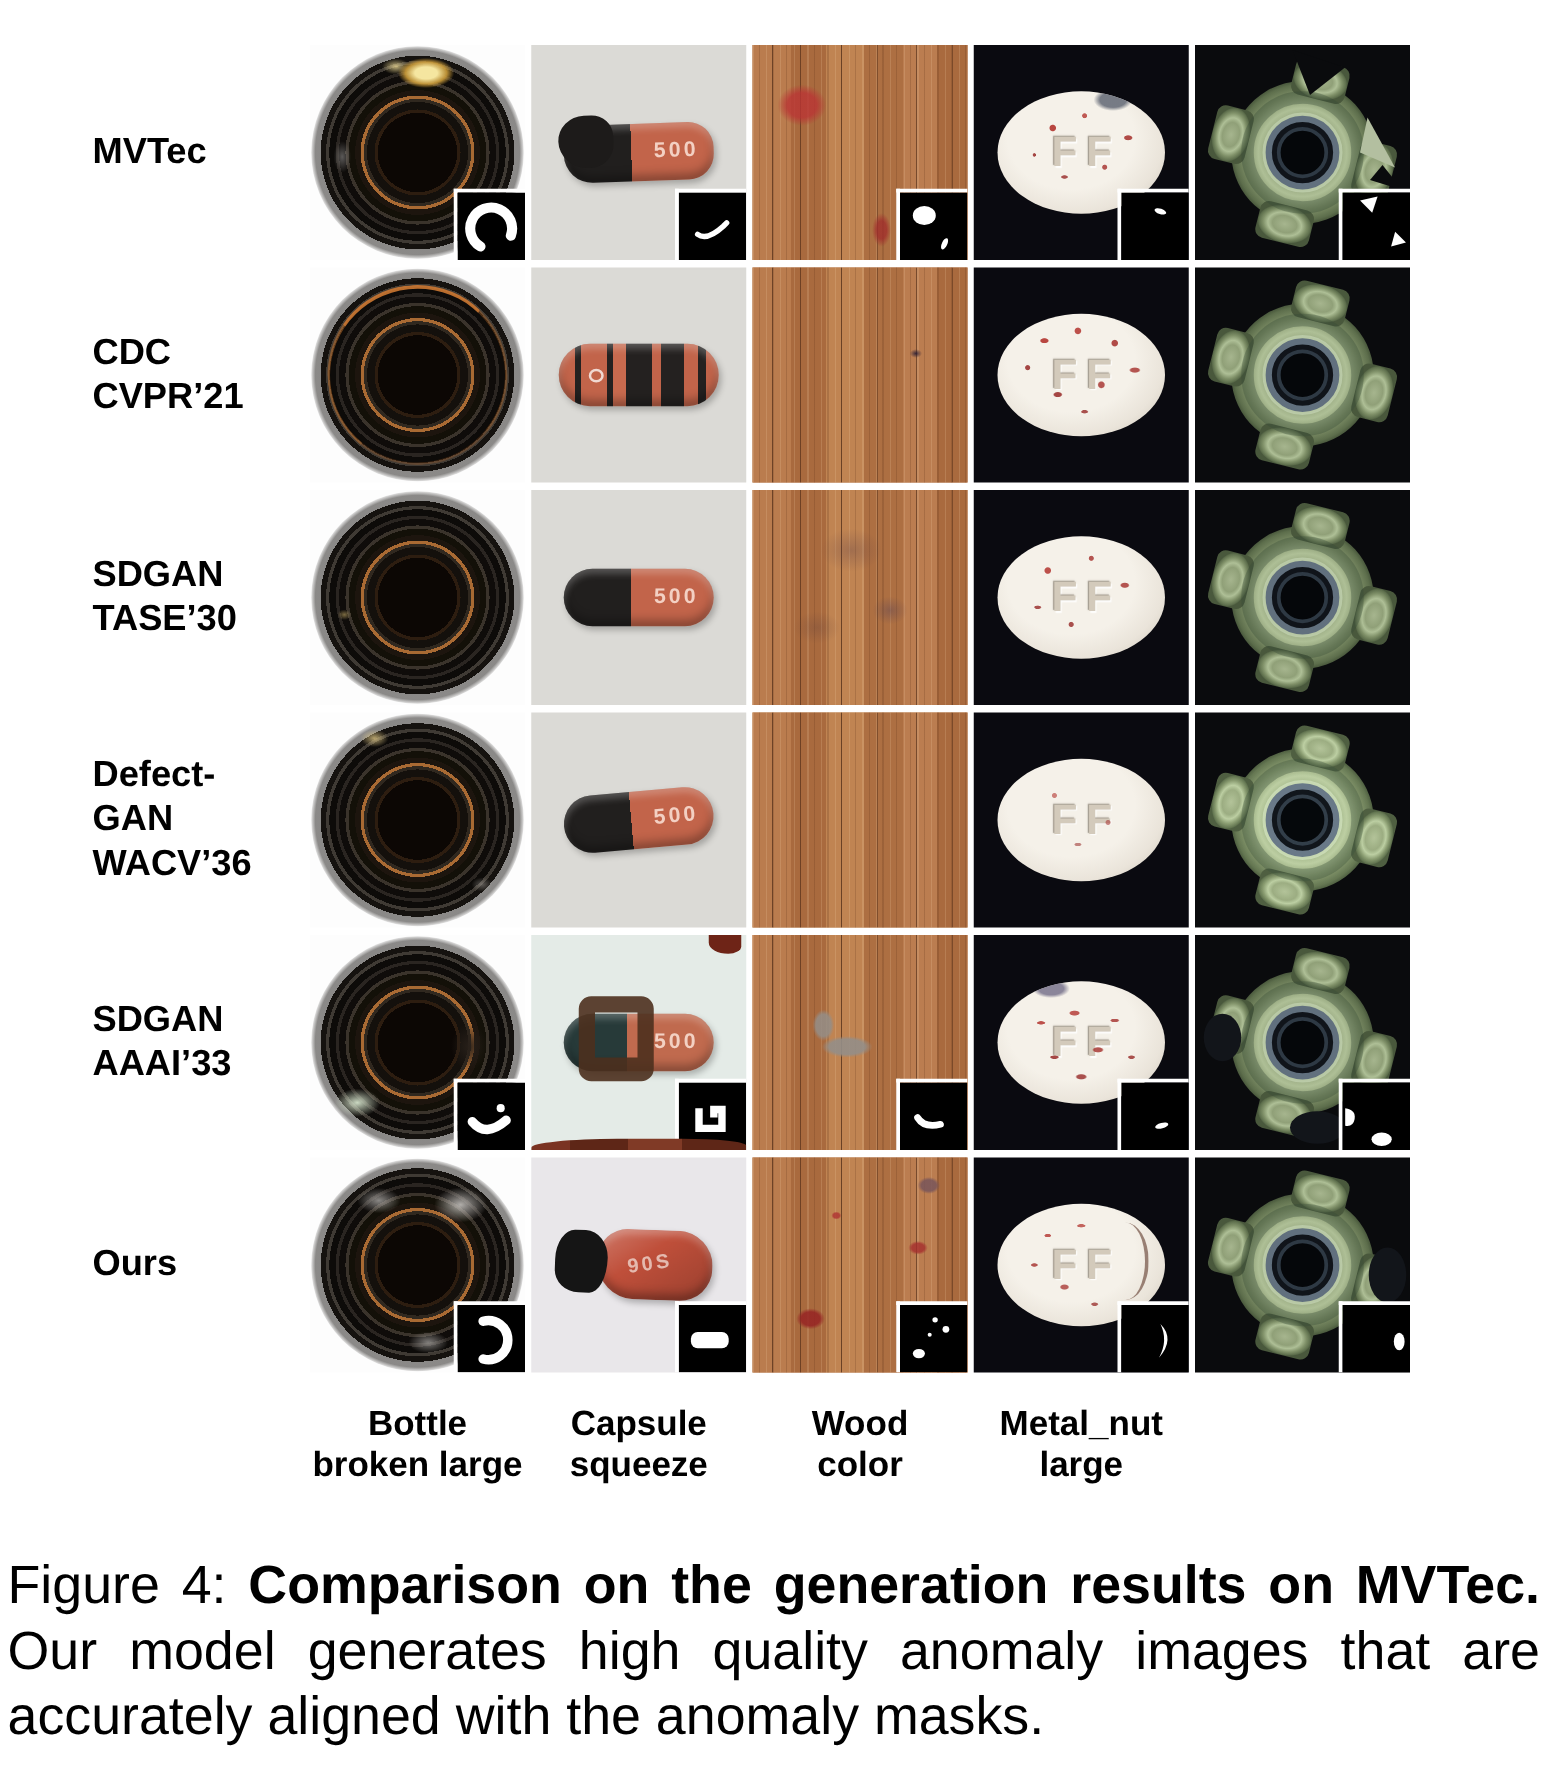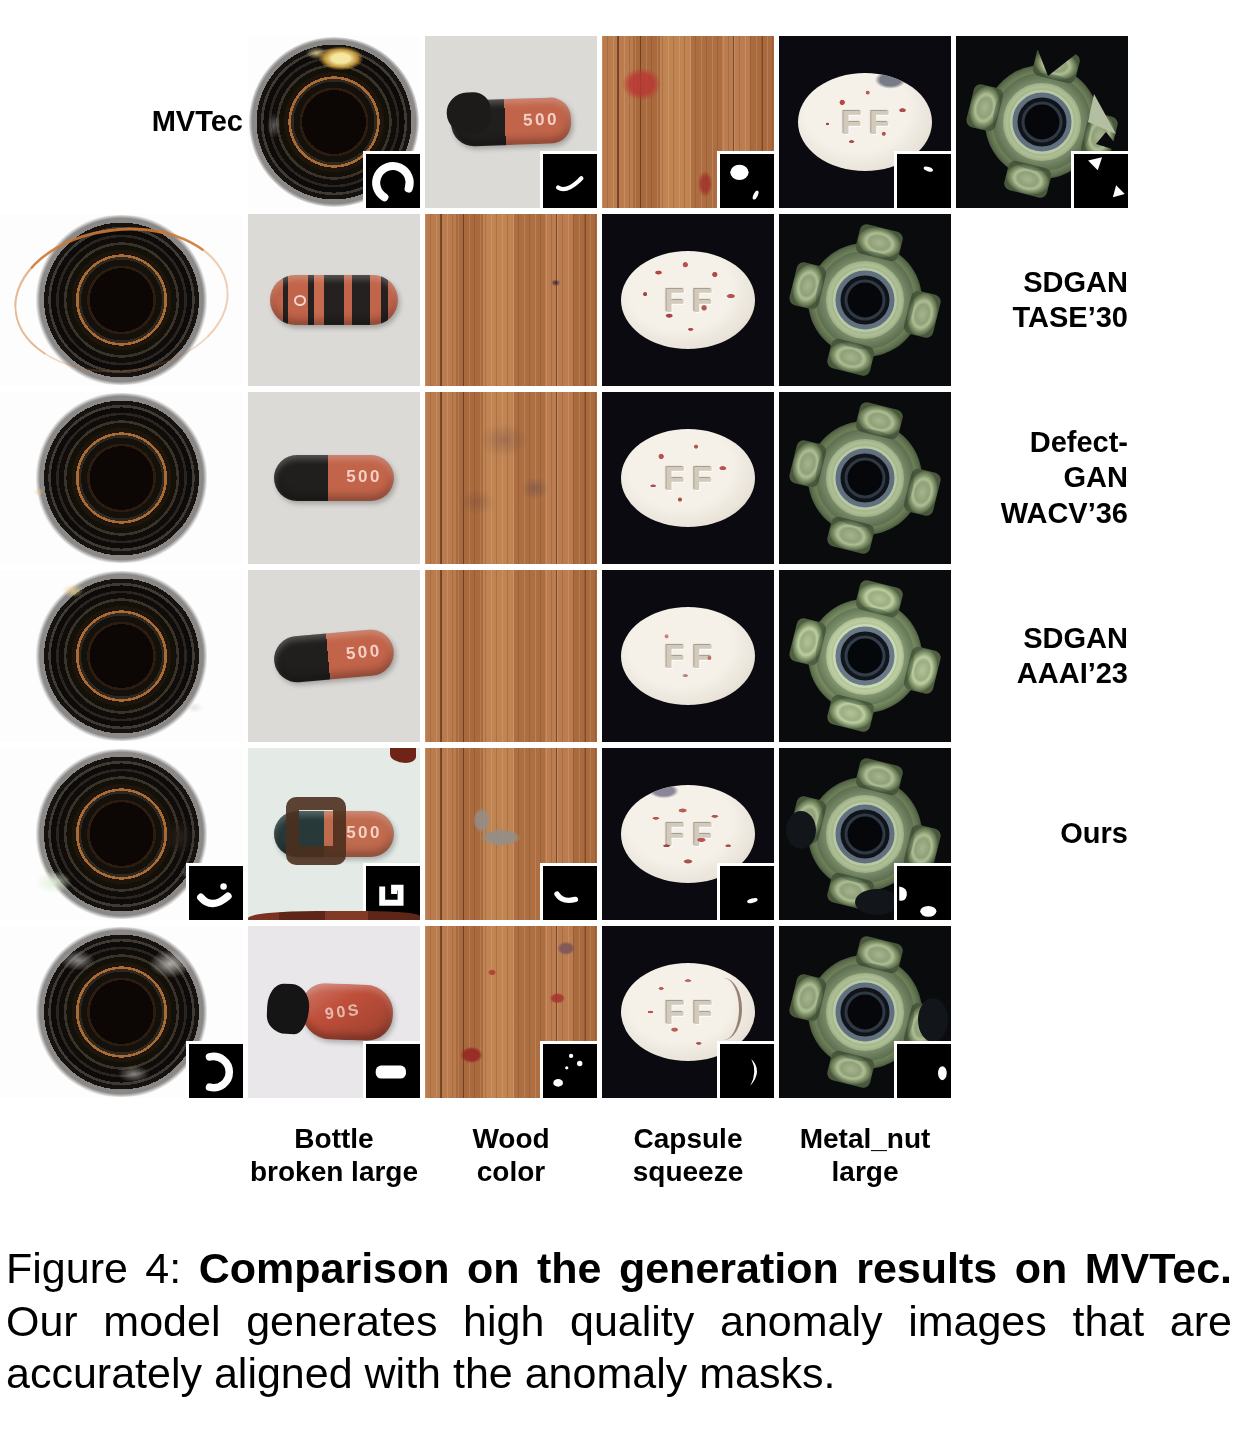--- a/index.html
+++ b/index.html
@@ -1,21 +1,21 @@
 <!DOCTYPE html>
 <html><head>
 <meta charset="utf-8">
 <style>
   html,body{margin:0;padding:0;background:#fff;}
   body{width:1246px;min-height:1432px;font-family:"Liberation Sans",sans-serif;color:#000;}
   .page{width:1246px;padding-top:36px;box-sizing:border-box;}
 
   
   .grid{display:grid;grid-template-columns:243px repeat(5,172px);grid-auto-rows:172px;gap:6px 5px;}
-  .row-label{display:flex;flex-direction:column;align-items:flex-end;justify-content:center;
+  .row-label{display:flex;flex-direction:column;align-items:flex-start;justify-content:center;
              padding-left:74px;font-weight:bold;font-size:29px;line-height:1.22;text-align:center;}
   .cell{position:relative;overflow:hidden;background:#fff;}
   .ov{position:absolute;inset:0;display:block;pointer-events:none;}
 
   
   .obj-bottle{background:#fdfdfd;}
   .bottle{position:absolute;inset:1px;border-radius:50%;
     background:radial-gradient(86px at 50% 50%,
       #0c0704 0 37%, #2d1d10 37% 40%, #14100c 40% 47%, #30281f 47% 50%,
       #a96a33 50% 53%, #1d150e 53% 58%, #131008 58% 64%, #3a332b 64% 67%,
@@ -247,20 +247,24 @@
           <path d="M78 4 L120 18 L92 40 Z" fill="#0a0b0d"></path>
           <path d="M138 58 L160 98 L132 86 Z" fill="#b3bfa0"></path>
           <path d="M150 96 L166 116 L140 108 Z" fill="#0a0b0d"></path>
         </svg>
         <svg class="mask-inset" viewBox="0 0 100 100">
           <rect width="100" height="100" fill="#000"></rect>
           <path d="M26 12 L52 6 L44 30 Z" fill="#fff"></path>
           <path d="M78 58 L94 74 L72 80 Z" fill="#fff"></path>
         </svg>
       </div>
+      <div class="row-label">
+        <div>CDC</div>
+        <div>CVPR’21</div>
+      </div>
       <div class="cell obj-bottle var-copper-arc">
         <div class="bottle"></div>
         <i class="ov"></i>
       </div>
       <div class="cell obj-capsule var-banded">
         <div class="capsule"></div>
       </div>
       <div class="cell obj-wood var-plain-mark">
         <i class="ov"></i>
       </div>
@@ -355,21 +359,21 @@
             <rect x="130" y="64" width="30" height="44" rx="7"></rect>
           </g>
           <circle cx="86" cy="86" r="44" fill="none" stroke="rgba(55,75,55,.35)" stroke-width="10"></circle>
           <circle cx="86" cy="86" r="30" fill="none" stroke="rgba(210,225,195,.5)" stroke-width="4"></circle>
           <circle cx="86" cy="86" r="27" fill="#10141a" stroke="#61707e" stroke-width="5"></circle>
           <circle cx="86" cy="86" r="19" fill="#05070a" stroke="#2e3944" stroke-width="3"></circle>
         </svg>
       </div>
       <div class="row-label">
         <div>SDGAN</div>
-        <div>AAAI’23</div>
+        <div>AAAI’33</div>
       </div>
       <div class="cell obj-bottle var-blobs">
         <div class="bottle"></div>
         <i class="ov"></i>
         <svg class="mask-inset" viewBox="0 0 100 100">
           <rect width="100" height="100" fill="#000"></rect>
           <path d="M22 58 Q42 82 72 56" fill="none" stroke="#fff" stroke-width="14" stroke-linecap="round"></path>
           <circle cx="64" cy="38" r="6" fill="#fff"></circle>
         </svg>
       </div>
@@ -482,26 +486,26 @@
         </svg>
       </div>
     </div>
   <div class="col-labels" id="colLabels">
       <div></div>
       <div>
         <div class="lbl">Bottle</div>
         <div class="lbl">broken large</div>
       </div>
       <div>
+        <div class="lbl">Capsule</div>
+        <div class="lbl">squeeze</div>
+      </div>
+      <div>
         <div class="lbl">Wood</div>
         <div class="lbl">color</div>
-      </div>
-      <div>
-        <div class="lbl">Capsule</div>
-        <div class="lbl">squeeze</div>
       </div>
       <div>
         <div class="lbl">Metal_nut</div>
         <div class="lbl">large</div>
       </div>
     </div>
   <p class="caption"><span>Figure 4:</span> <b>Comparison on the generation results on MVTec.</b> <span>Our model generates high quality anomaly images that are accurately aligned with the anomaly masks.</span></p>
 </div>
 
 </body></html>

